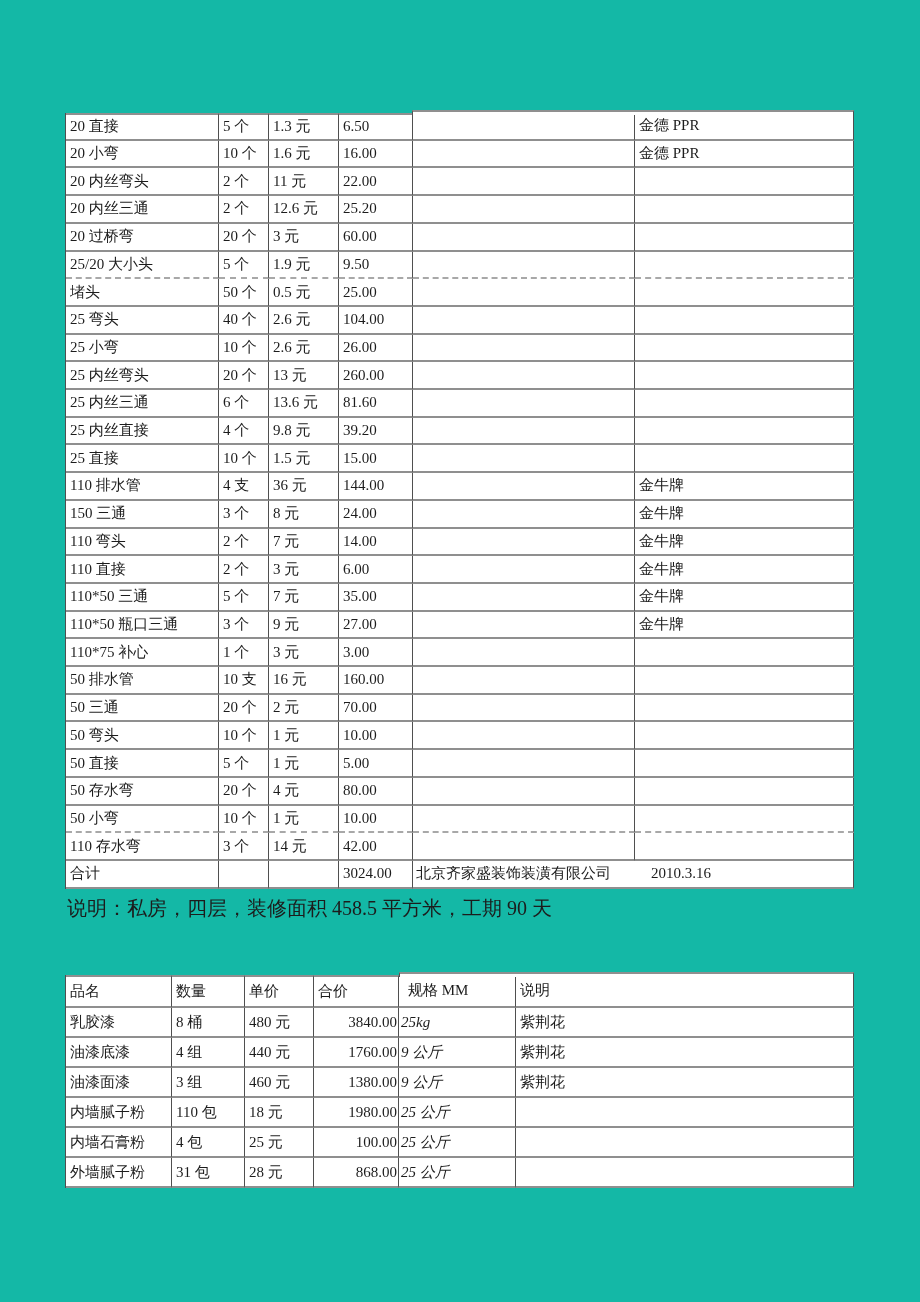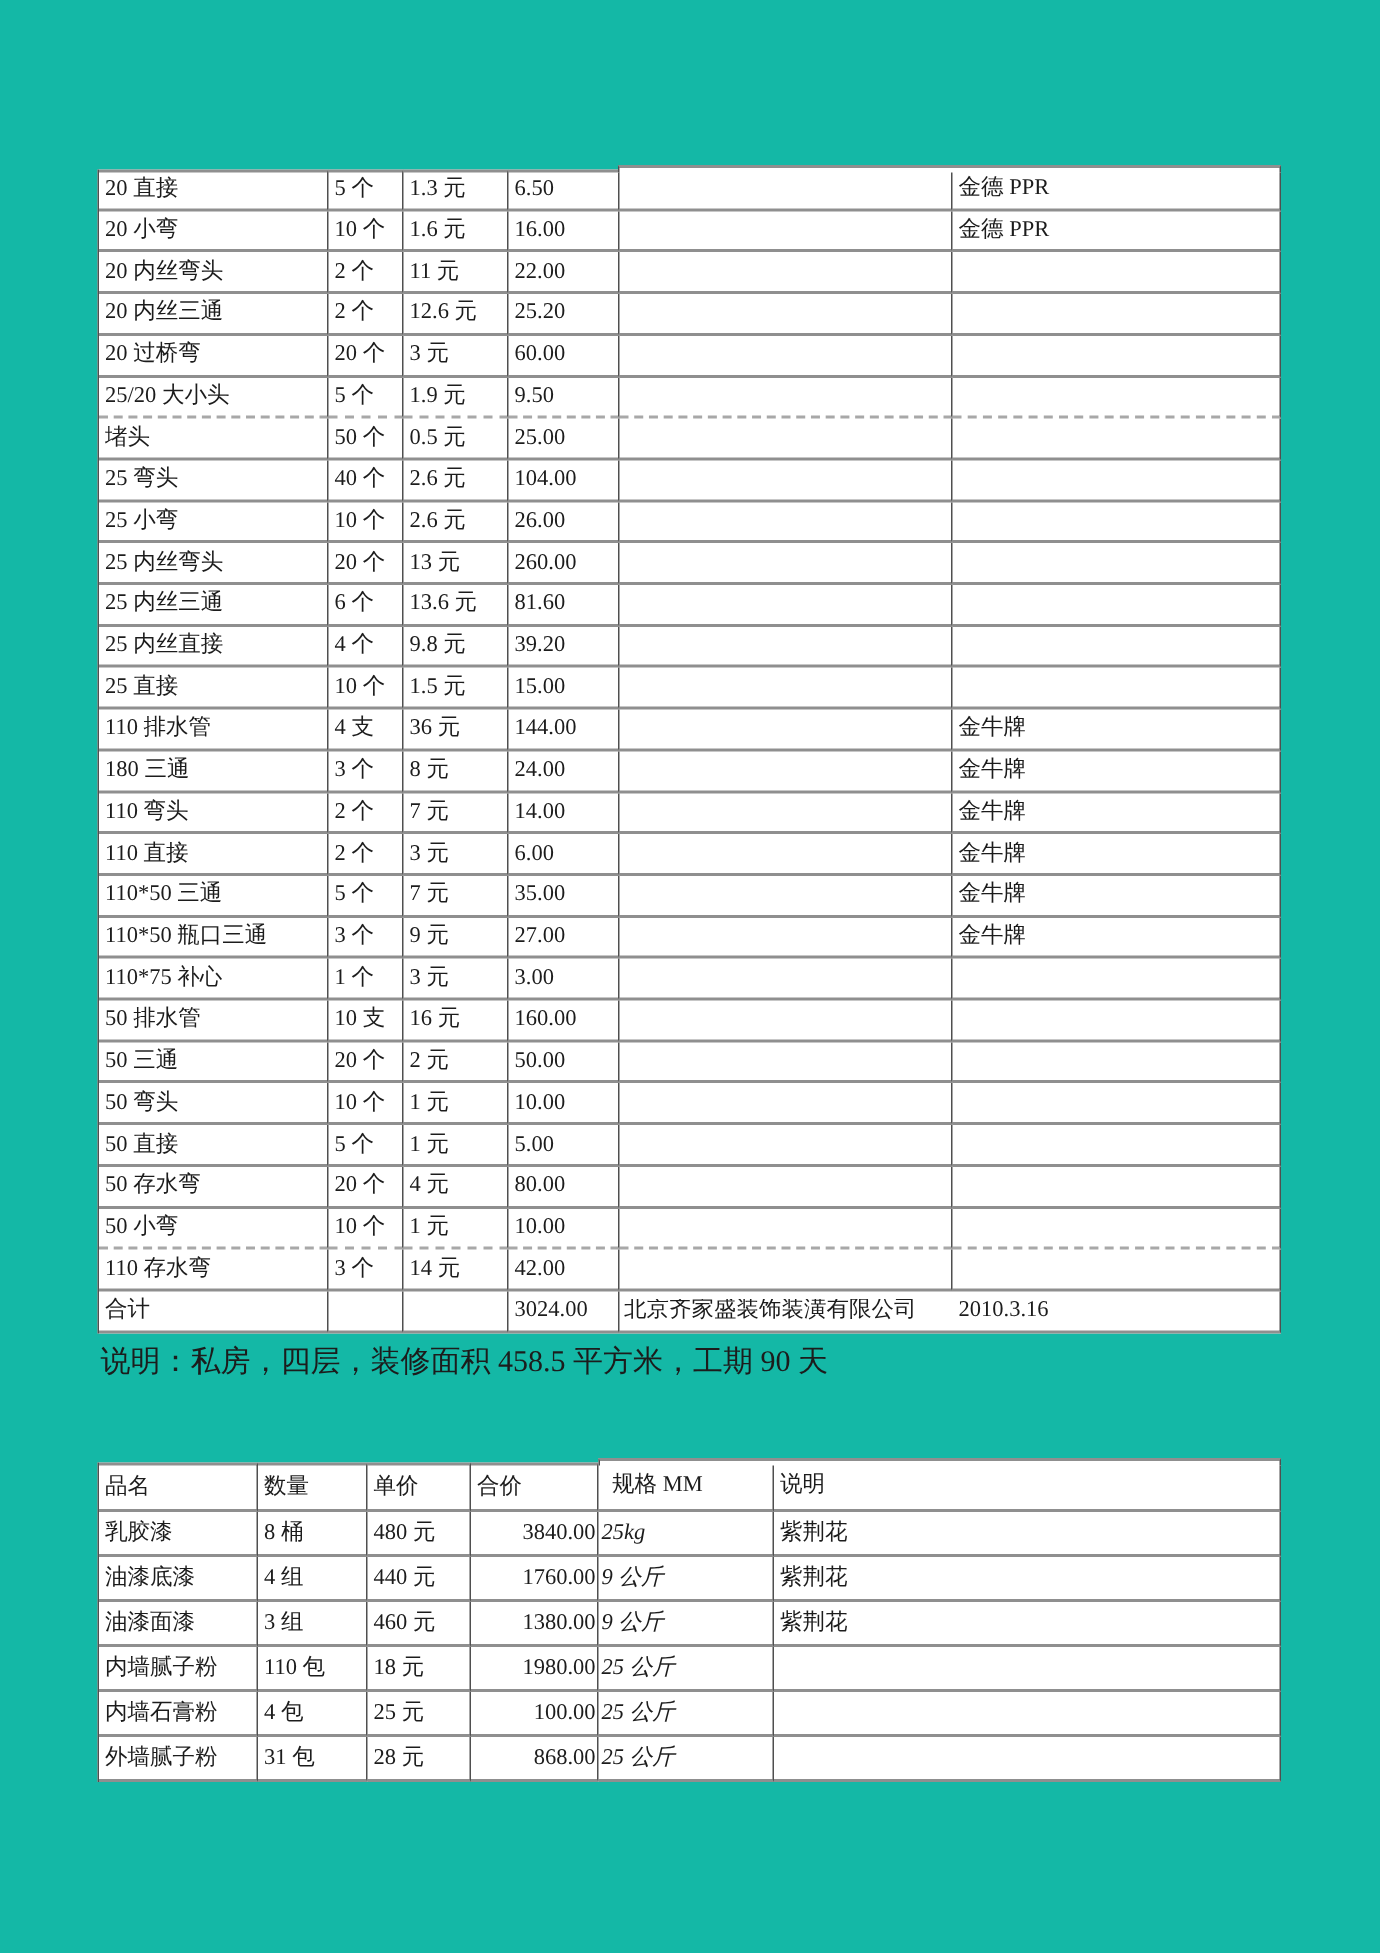--- a/index.html
+++ b/index.html
@@ -33,21 +33,21 @@
   .cell.t{border-top:2px solid var(--hb);}
   .cell.dashB{border-bottom:2px dashed #a8a8a8;text-align:center;}
   
   .raise{
     position:absolute;top:-3px;height:5px;background:#fff;box-sizing:border-box;
     border-top:2px solid var(--hb);border-left:1px solid var(--vb);border-right:1px solid var(--vb);
   }
   #table1 .raise{left:346px;width:442px;}
   #table2 .raise{left:333px;width:455px;}
   
-  .cm{grid-column:span 2;padding-left:3px;}
+  .cm{grid-column:span 2;padding-left:3px;gap:12px;}
   .cm .cmp{display:inline-block;width:223px;overflow:hidden;white-space:nowrap;}
   
   .hdr{font-weight:normal;}
   .hdr.hc4{padding-left:9px;}
   .pc3{justify-content:flex-end;padding:0 1px 0 2px;}
   .pc4{padding-left:2px;font-style:italic;}
   .note{
     position:absolute;left:67px;top:897px;width:800px;font-size:20px;line-height:22px;
   }
 </style>
@@ -135,21 +135,21 @@
       <div class="cell c2">1.5 元</div>
       <div class="cell c3">15.00</div>
       <div class="cell c4"></div>
       <div class="cell c5"></div>
       <div class="cell c0">110 排水管</div>
       <div class="cell c1">4 支</div>
       <div class="cell c2">36 元</div>
       <div class="cell c3">144.00</div>
       <div class="cell c4"></div>
       <div class="cell c5">金牛牌</div>
-      <div class="cell c0">180 三通</div>
+      <div class="cell c0">150 三通</div>
       <div class="cell c1">3 个</div>
       <div class="cell c2">8 元</div>
       <div class="cell c3">24.00</div>
       <div class="cell c4"></div>
       <div class="cell c5">金牛牌</div>
       <div class="cell c0">110 弯头</div>
       <div class="cell c1">2 个</div>
       <div class="cell c2">7 元</div>
       <div class="cell c3">14.00</div>
       <div class="cell c4"></div>
@@ -180,21 +180,21 @@
       <div class="cell c5"></div>
       <div class="cell c0">50 排水管</div>
       <div class="cell c1">10 支</div>
       <div class="cell c2">16 元</div>
       <div class="cell c3">160.00</div>
       <div class="cell c4"></div>
       <div class="cell c5"></div>
       <div class="cell c0">50 三通</div>
       <div class="cell c1">20 个</div>
       <div class="cell c2">2 元</div>
-      <div class="cell c3">50.00</div>
+      <div class="cell c3">70.00</div>
       <div class="cell c4"></div>
       <div class="cell c5"></div>
       <div class="cell c0">50 弯头</div>
       <div class="cell c1">10 个</div>
       <div class="cell c2">1 元</div>
       <div class="cell c3">10.00</div>
       <div class="cell c4"></div>
       <div class="cell c5"></div>
       <div class="cell c0">50 直接</div>
       <div class="cell c1">5 个</div>

